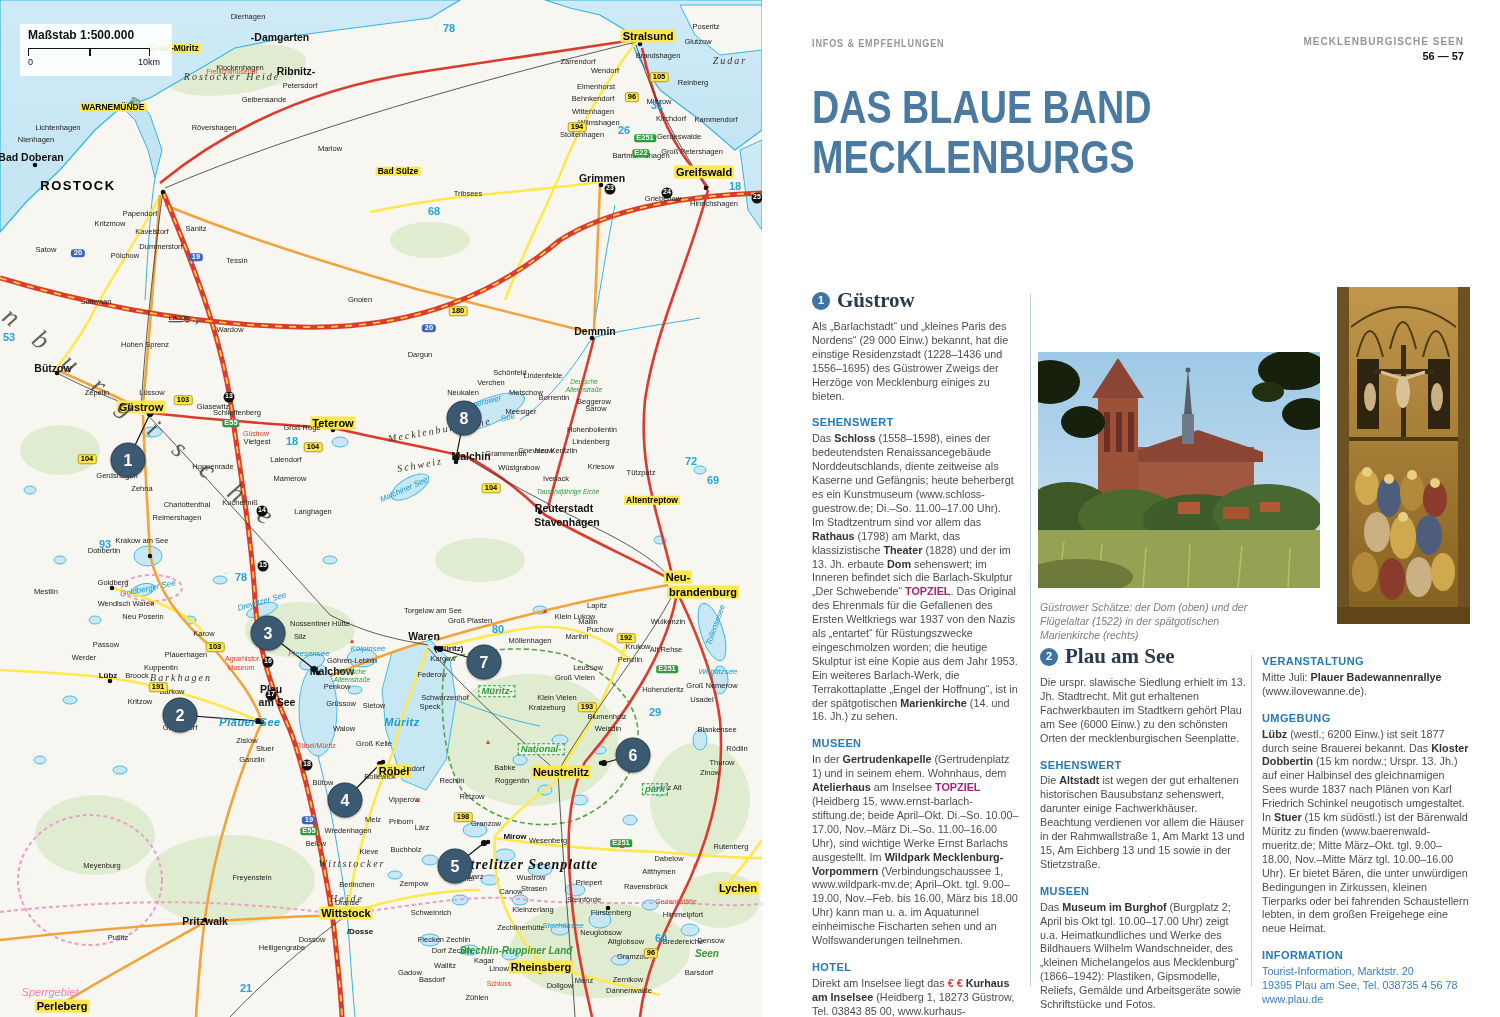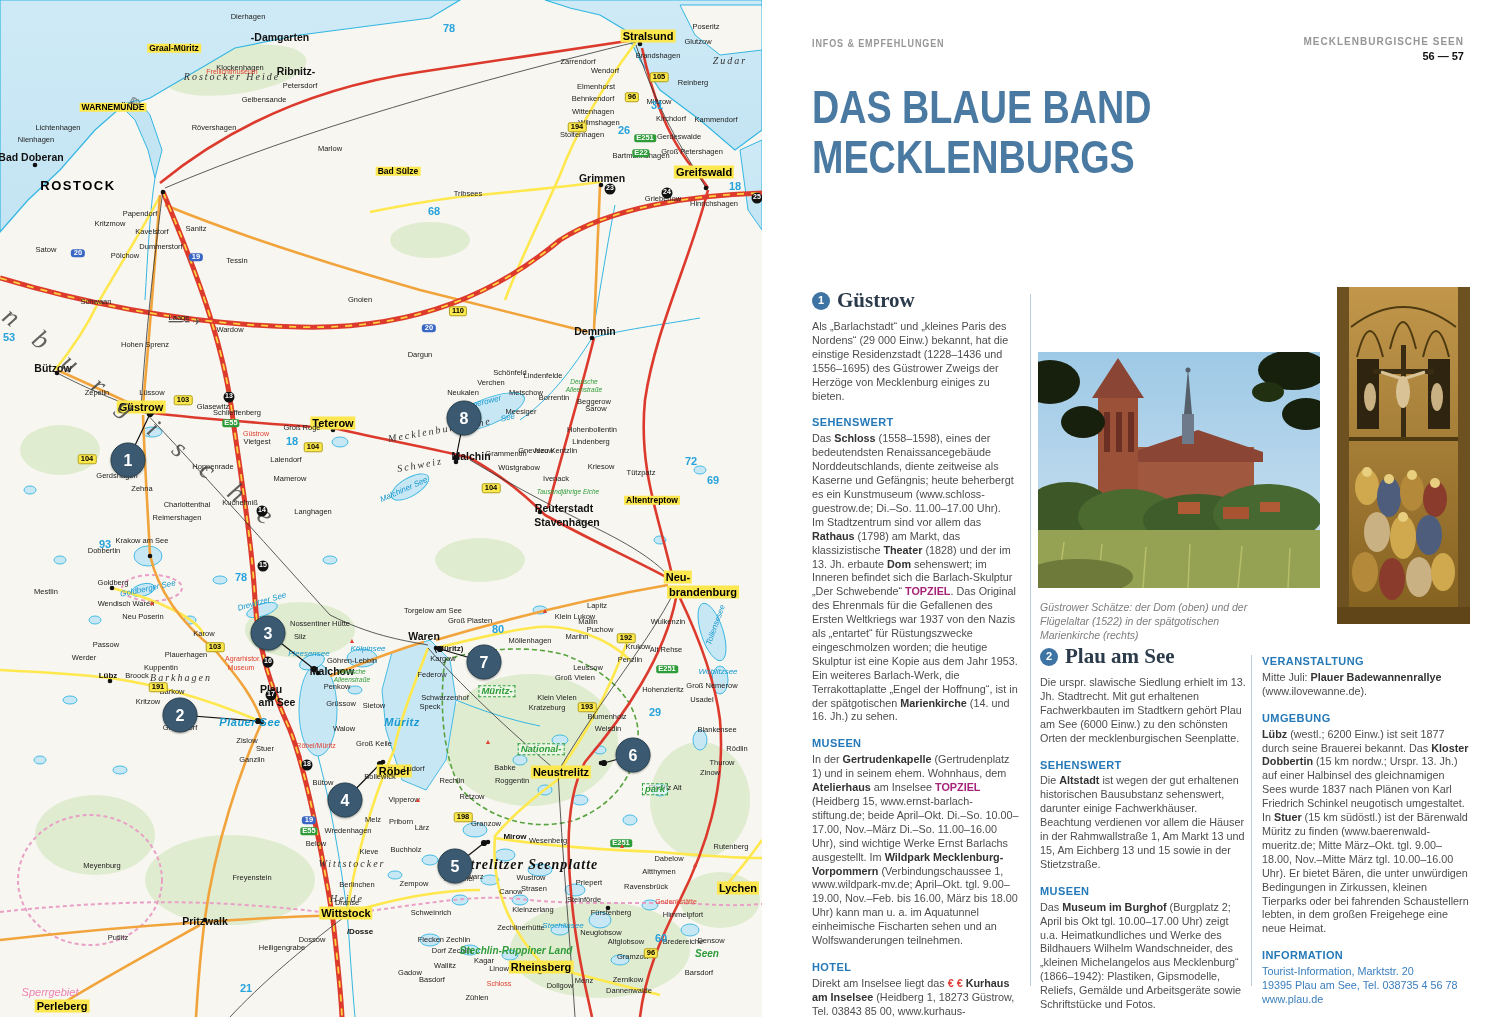--- a/index.html
+++ b/index.html
@@ -357,21 +357,21 @@
       <span class="s-t" style="left: 117px; top: 476px;">Gerdshagen</span>
       <span class="s-t" style="left: 142px; top: 489px;">Zehna</span>
       <span class="s-t" style="left: 187px; top: 505px;">Charlottenthal</span>
       <span class="s-t" style="left: 177px; top: 518px;">Reimershagen</span>
       <span class="s-t" style="left: 142px; top: 541px;">Krakow am See</span>
       <span class="s-t" style="left: 104px; top: 551px;">Dobbertin</span>
       <span class="s-t" style="left: 113px; top: 583px;">Goldberg</span>
       <span class="s-t" style="left: 46px; top: 592px;">Mestlin</span>
       <span class="s-t" style="left: 137px; top: 676px;">Broock</span>
       <span class="s-t" style="left: 172px; top: 692px;">Barkow</span>
-      <span class="s-t" style="left: 148px; top: 702px;">Kritzow</span>
+      <span class="s-t" style="left: 140px; top: 702px;">Kritzow</span>
       <span class="s-t" style="left: 204px; top: 634px;">Karow</span>
       <span class="s-t" style="left: 186px; top: 655px;">Plauerhagen</span>
       <span class="s-t" style="left: 161px; top: 668px;">Kuppentin</span>
       <span class="s-t" style="left: 126px; top: 604px;">Wendisch Waren</span>
       <span class="s-t" style="left: 143px; top: 617px;">Neu Poserin</span>
       <span class="s-t" style="left: 106px; top: 645px;">Passow</span>
       <span class="s-t" style="left: 84px; top: 658px;">Werder</span>
       <span class="s-t" style="left: 180px; top: 728px;">Gnevsdorf</span>
       <span class="s-t" style="left: 265px; top: 749px;">Stuer</span>
       <span class="s-t" style="left: 252px; top: 760px;">Ganzlin</span>
@@ -570,21 +570,21 @@
       <span class="s-y" style="left: 577px; top: 127px;">194</span>
       <span class="s-y" style="left: 87px; top: 459px;">104</span>
       <span class="s-y" style="left: 313px; top: 447px;">104</span>
       <span class="s-y" style="left: 491px; top: 488px;">104</span>
       <span class="s-y" style="left: 183px; top: 400px;">103</span>
       <span class="s-y" style="left: 215px; top: 647px;">103</span>
       <span class="s-y" style="left: 158px; top: 687px;">191</span>
       <span class="s-y" style="left: 626px; top: 638px;">192</span>
       <span class="s-y" style="left: 587px; top: 707px;">193</span>
       <span class="s-y" style="left: 463px; top: 817px;">198</span>
-      <span class="s-y" style="left: 458px; top: 311px;">110</span>
+      <span class="s-y" style="left: 458px; top: 311px;">180</span>
       <span class="s-y" style="left: 651px; top: 953px;">96</span>
       <span class="s-e" style="left: 231px; top: 423px;">E55</span>
       <span class="s-e" style="left: 309px; top: 831px;">E55</span>
       <span class="s-e" style="left: 645px; top: 138px;">E251</span>
       <span class="s-e" style="left: 667px; top: 669px;">E251</span>
       <span class="s-e" style="left: 621px; top: 843px;">E251</span>
       <span class="s-e" style="left: 641px; top: 153px;">E22</span>
       <span class="s-a" style="left: 309px; top: 820px;">19</span>
       <span class="s-a" style="left: 196px; top: 257px;">19</span>
       <span class="s-a" style="left: 78px; top: 253px;">20</span>
@@ -612,20 +612,30 @@
   <div id="markers-layer">
       <div class="mk" style="left: 128px; top: 460px;">1</div>
       <div class="mk" style="left: 180px; top: 715px;">2</div>
       <div class="mk" style="left: 268px; top: 633px;">3</div>
       <div class="mk" style="left: 345px; top: 800px;">4</div>
       <div class="mk" style="left: 455px; top: 866px;">5</div>
       <div class="mk" style="left: 633px; top: 755px;">6</div>
       <div class="mk" style="left: 484px; top: 662px;">7</div>
       <div class="mk" style="left: 464px; top: 418px;">8</div>
     </div>
+  <div id="scalebox">
+    <div class="t">Maßstab 1:500.000</div>
+    <div class="bar">
+        <i></i>
+      </div>
+    <div class="nums">
+      <span>0</span>
+      <span>10km</span>
+    </div>
+  </div>
 </div>
 
 <div id="page">
   <div class="hdr-left">INFOS &amp; EMPFEHLUNGEN</div>
   <div class="hdr-right">
     <div class="a">MECKLENBURGISCHE SEEN</div>
     <div class="b">56 — 57</div>
   </div>
   <div class="title">
     <div>DAS BLAUE BAND</div>

